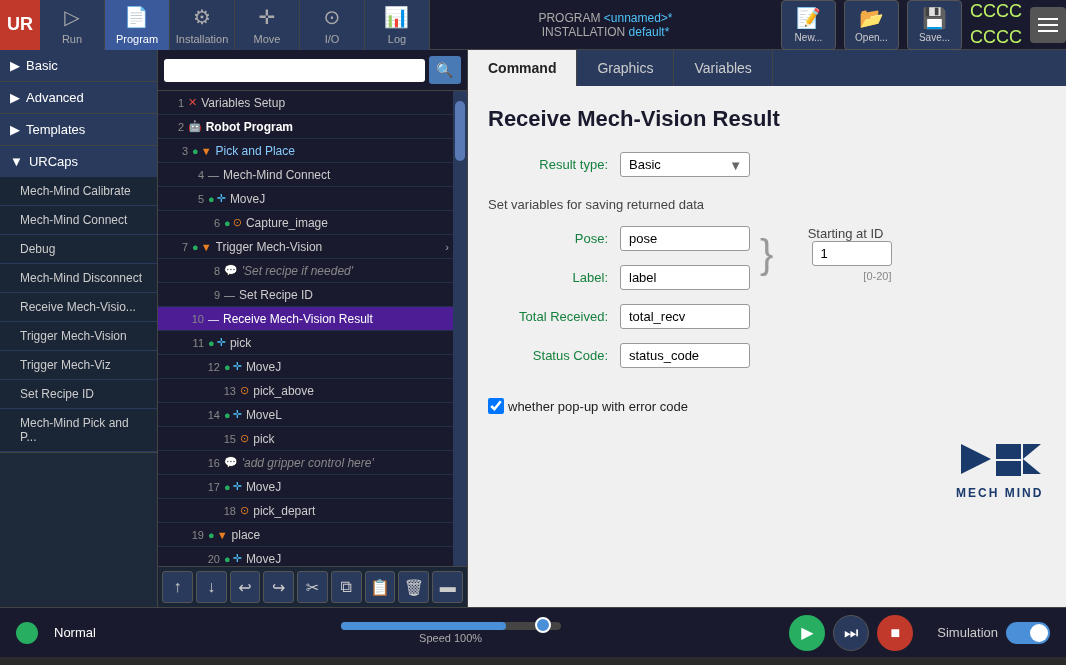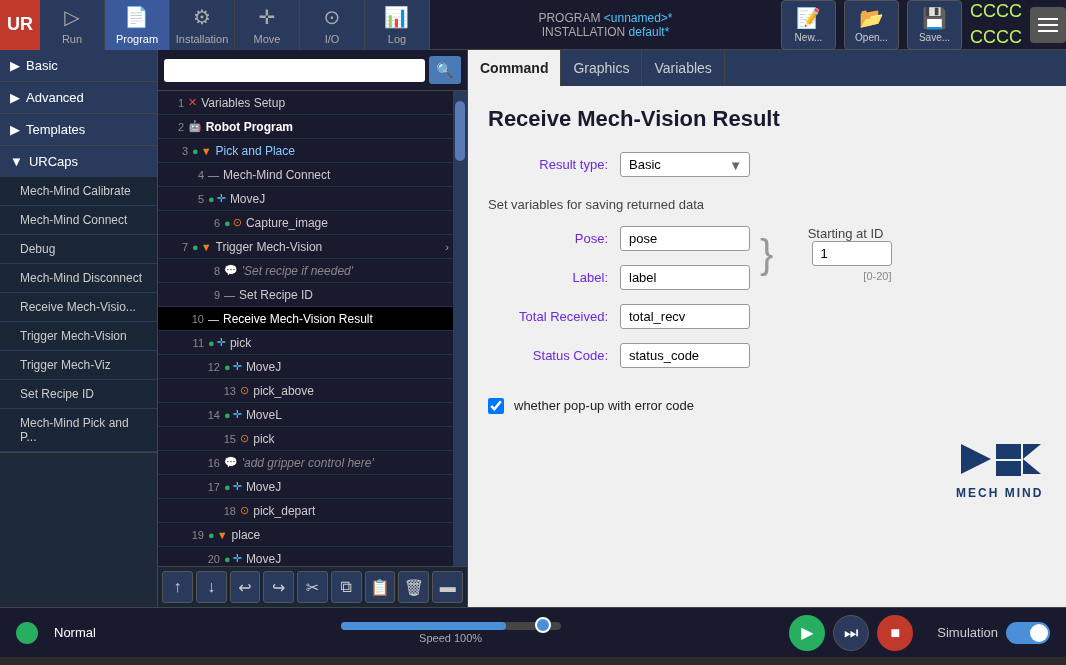--- a/index.html
+++ b/index.html
@@ -30,56 +30,56 @@
     .sidebar-section-header { display: flex; align-items: center; padding: 8px 10px; background: #2a3a5c; cursor: pointer; font-size: 13px; color: #fff; gap: 6px; }
     .sidebar-item { padding: 7px 10px 7px 20px; background: #1a2535; cursor: pointer; font-size: 12px; color: #ccc; border-bottom: 1px solid #2a3a5c; }
 
     
     #program-panel { width: 310px; background: #1a1a2e; flex-shrink: 0; display: flex; flex-direction: column; border-right: 1px solid #444; }
     .program-search { display: flex; align-items: center; padding: 6px; background: #1a1a2e; border-bottom: 1px solid #444; }
     .program-search input { flex: 1; background: #fff; border: none; border-radius: 3px; padding: 4px 8px; font-size: 13px; color: #333; }
     .program-search .search-btn { background: #4a7ab5; border: none; border-radius: 3px; width: 32px; height: 28px; margin-left: 4px; color: #fff; cursor: pointer; font-size: 14px; }
     .program-tree { flex: 1; overflow-y: auto; font-size: 12px; }
     .tree-row { display: flex; align-items: center; padding: 3px 4px; border-bottom: 1px solid #22304a; min-height: 24px; cursor: pointer; color: #ccc; }
-    .tree-row.selected { background: #000000; color: #fff; }
+    .tree-row.selected { background: #4c1d95; color: #fff; }
     .tree-row .row-num { width: 22px; text-align: right; color: #888; margin-right: 4px; font-size: 11px; flex-shrink: 0; }
     .tree-row .row-icons { display: flex; align-items: center; gap: 2px; margin-right: 4px; flex-shrink: 0; }
     .tree-row .row-content { flex: 1; white-space: nowrap; overflow: hidden; }
     .indent-1 { padding-left: 8px; }
     .indent-2 { padding-left: 24px; }
     .indent-3 { padding-left: 40px; }
     .indent-4 { padding-left: 56px; }
 
     
     .scroll-bar { width: 14px; background: #2a3a5c; display: flex; flex-direction: column; align-items: center; }
     .scroll-thumb { width: 10px; height: 60px; background: #5a7ab5; border-radius: 5px; margin-top: 10px; }
 
     
     .program-toolbar { display: flex; align-items: center; background: #1a2535; border-top: 1px solid #444; padding: 4px; gap: 3px; }
     .toolbar-btn { width: 36px; height: 32px; background: #2a3a5c; border: 1px solid #555; border-radius: 3px; display: flex; align-items: center; justify-content: center; cursor: pointer; font-size: 16px; color: #ccc; }
 
     
     #right-panel { flex: 1; background: #f0f0f0; color: #222; display: flex; flex-direction: column; }
     .right-tabs { display: flex; background: #2a3a5c; }
-    .right-tab { padding: 10px 12px; font-size: 14px; cursor: pointer; color: #ccc; border-right: 1px solid #444; }
+    .right-tab { padding: 10px 20px; font-size: 14px; cursor: pointer; color: #ccc; border-right: 1px solid #444; }
     .right-tab.active { background: #f0f0f0; color: #222; font-weight: bold; }
     .right-content { flex: 1; padding: 20px; overflow-y: auto; }
     .right-title { font-size: 22px; font-weight: bold; color: #1a1a2e; margin-bottom: 20px; }
     .field-row { display: flex; align-items: center; margin-bottom: 14px; }
-    .field-label { width: 120px; text-align: right; margin-right: 12px; font-size: 13px; color: #6d28d9; }
+    .field-label { width: 120px; text-align: right; margin-right: 12px; font-size: 13px; color: #15803d; }
     .field-input { border: 1px solid #999; border-radius: 3px; padding: 4px 8px; background: #fff; font-size: 13px; width: 130px; }
     .field-select-wrapper { position: relative; display: inline-block; }
     .field-select { border: 1px solid #999; border-radius: 3px; padding: 4px 28px 4px 8px; background: #fff; font-size: 13px; width: 130px; appearance: none; cursor: pointer; }
     .field-select-arrow { position: absolute; right: 8px; top: 50%; transform: translateY(-50%); pointer-events: none; color: #666; }
     .result-type-row { display: flex; align-items: center; margin-bottom: 20px; }
     .starting-id-input { border: 1px solid #999; border-radius: 3px; padding: 4px 8px; width: 80px; font-size: 13px; }
     .bracket { font-size: 40px; color: #999; margin: 0 10px; line-height: 1; }
     .fields-group { display: flex; align-items: flex-start; }
     .fields-left { flex: 0 0 auto; }
-    .checkbox-row { display: flex; align-items: flex-start; margin-top: 16px; gap: 10px; }
+    .checkbox-row { display: flex; align-items: center; margin-top: 16px; gap: 4px; }
     .checkbox-row input[type=checkbox] { width: 16px; height: 16px; cursor: pointer; }
 
     
     #statusbar { height: 50px; background: #1a1a2e; display: flex; align-items: center; padding: 0 16px; gap: 16px; border-top: 1px solid #444; }
     .status-dot { width: 22px; height: 22px; border-radius: 50%; background: #27ae60; flex-shrink: 0; }
     .status-text { color: #fff; font-size: 13px; margin-right: 16px; }
     .speed-bar-container { flex: 1; display: flex; flex-direction: column; align-items: center; }
     .speed-bar-track { width: 220px; height: 8px; background: #444; border-radius: 4px; position: relative; }
     .speed-bar-fill { height: 8px; background: #4a90d9; border-radius: 4px; width: 75%; }
     .speed-bar-thumb { position: absolute; right: 10px; top: -5px; width: 16px; height: 16px; border-radius: 50%; background: #4a90d9; border: 2px solid #fff; }

